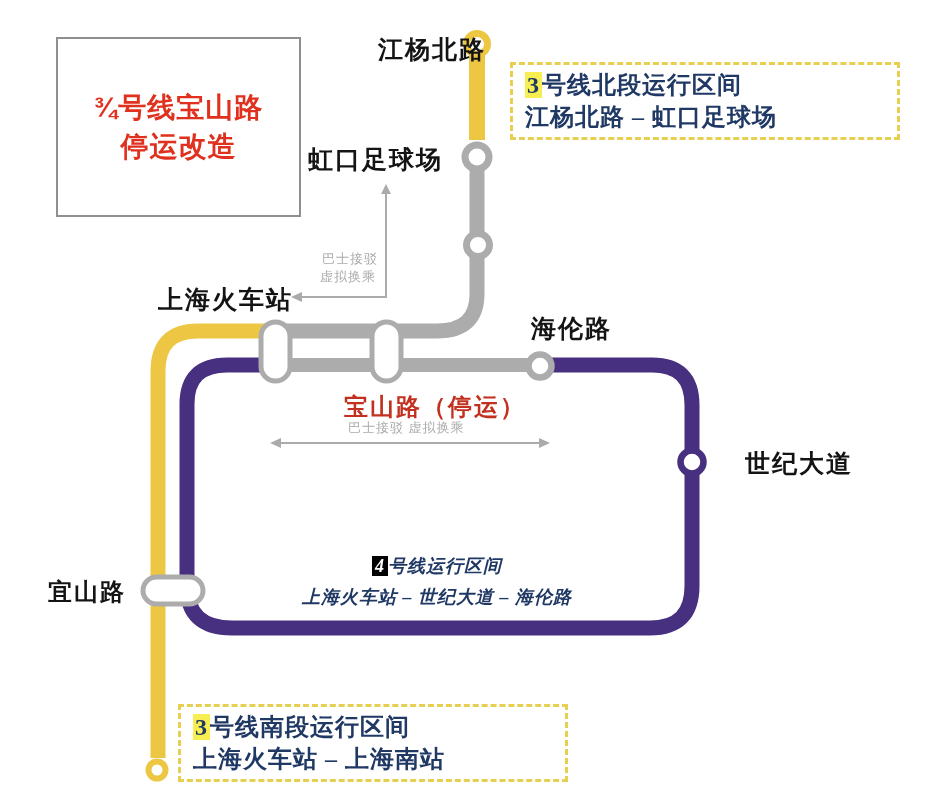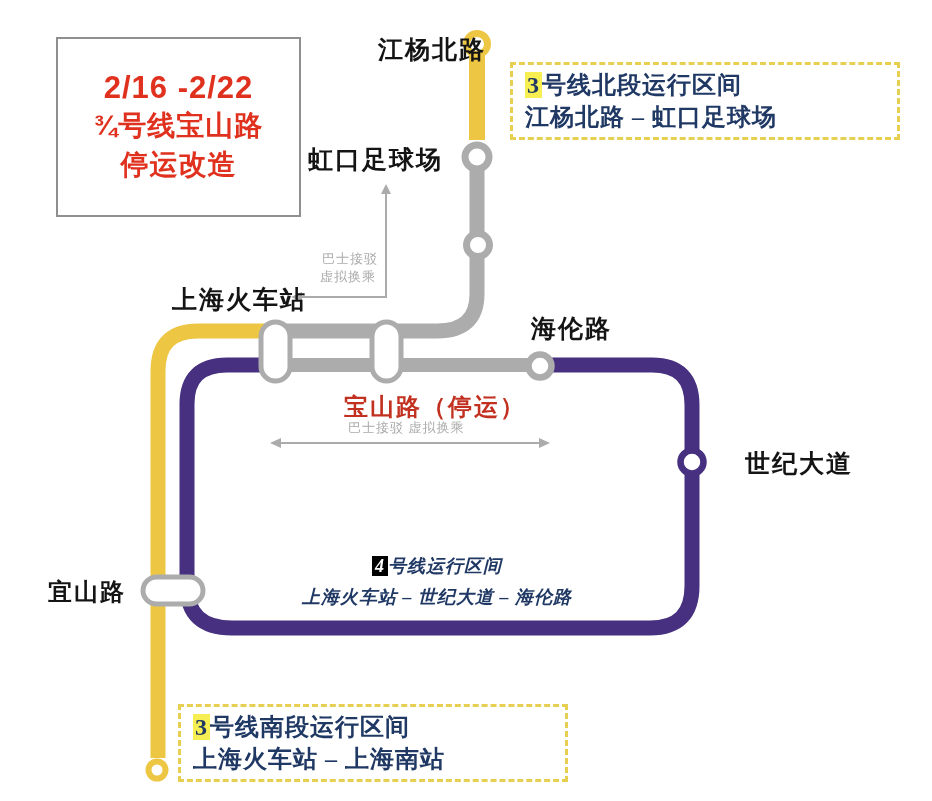--- a/index.html
+++ b/index.html
@@ -68,28 +68,27 @@
       <polygon points="291,297 302,292 302,302" fill="#ABABAB"></polygon>
     </g>
     <g>
       <path d="M 278,443 H 542" fill="none" stroke-width="2" stroke="#ABABAB"></path>
       <polygon points="270,443 281,438 281,448" fill="#ABABAB"></polygon>
       <polygon points="550,443 539,438 539,448" fill="#ABABAB"></polygon>
     </g>
   </svg>
 
   <div class="title-box">
-    <div class="title-date">2/16 -2/22</div>
     <div class="title-cn">¾号线宝山路</div>
     <div class="title-cn">停运改造</div>
   </div>
 
   <div class="station-label" style="left:345px;top:33px;margin-left:33px;">江杨北路</div>
   <div class="station-label" style="left:308px;top:143px;">虹口足球场</div>
-  <div class="station-label" style="left:158px;top:283px;margin-left:14px;">上海火车站</div>
+  <div class="station-label" style="left:158px;top:283px;">上海火车站</div>
   <div class="station-label" style="left:531px;top:312px;">海伦路</div>
   <div class="station-label red small" style="left:344px;top:391px;">宝山路（停运）</div>
   <div class="station-label" style="left:745px;top:447px;">世纪大道</div>
   <div class="station-label small" style="left:48px;top:576px;">宜山路</div>
 
   <div class="note" style="left:322px;top:250px;">巴士接驳</div>
   <div class="note" style="left:320px;top:268px;">虚拟换乘</div>
   <div class="note" style="left:348px;top:419px;">巴士接驳 虚拟换乘</div>
 
   <div class="info-box" style="left:510px;top:62px;width:360px;">

